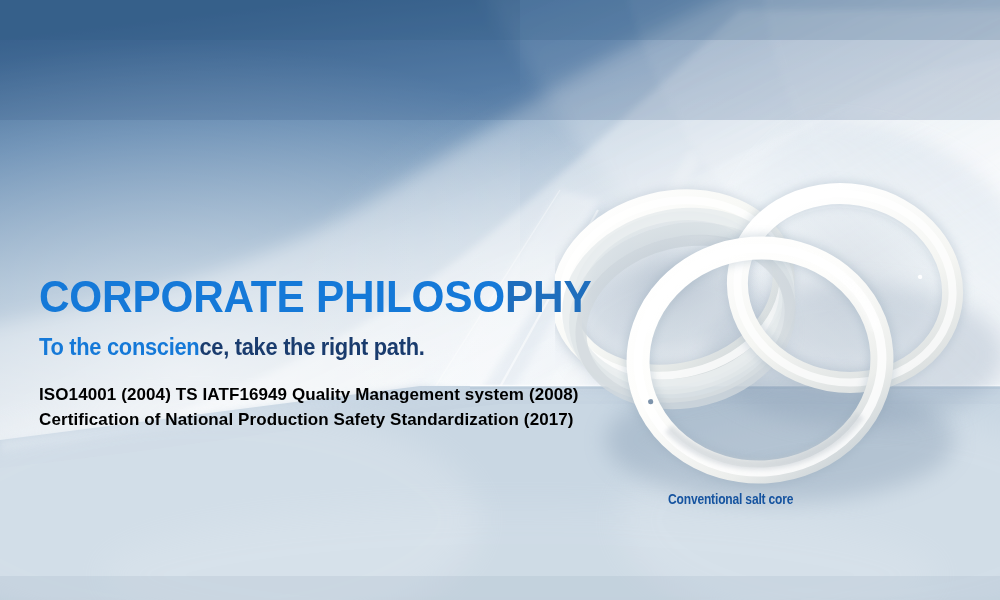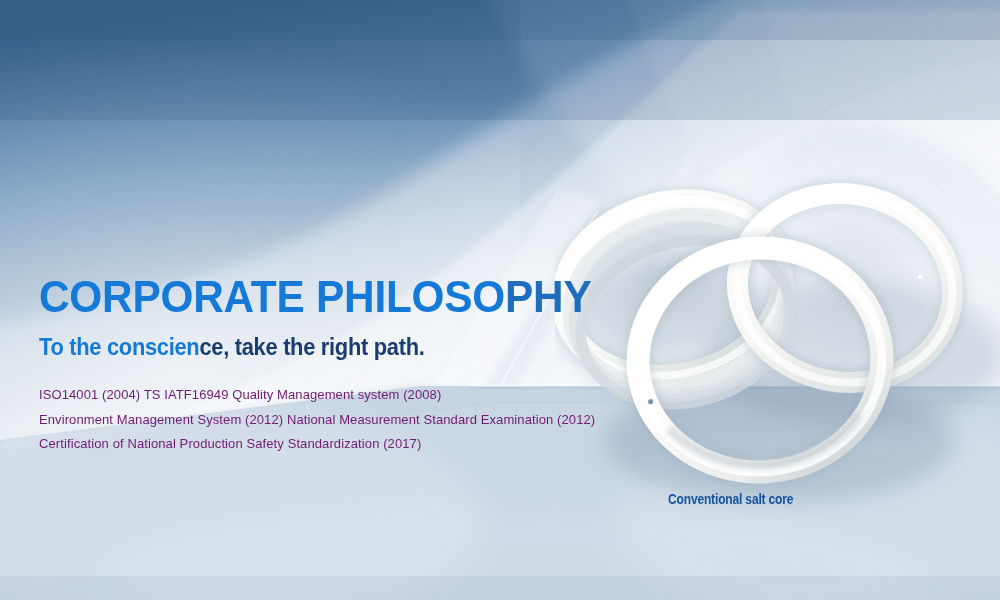--- a/index.html
+++ b/index.html
@@ -79,25 +79,26 @@
     color: #1579d8;
   }
 
   .cert-list {
     margin: 22px 0 0 0;
     padding: 0;
     list-style: none;
   }
   .cert-list li {
     font-family: "Liberation Sans", sans-serif;
-    font-size: 13px;
+    font-size: 17px;
     line-height: 24.5px;
-    color: #701a75;
+    color: #000000;
     letter-spacing: 0.1px;
     white-space: nowrap;
+    font-weight: bold;
   }
 
   
   .caption {
     position: absolute;
     left: 668px;
     top: 491px;
     font-family: "Liberation Sans", sans-serif;
     font-size: 14px;
     font-weight: 700;
@@ -316,20 +317,19 @@
     </g>
   </svg>
 
   <div class="text-block">
     <h1 class="headline"><span class="a">CORPORATE PHILOSO</span><span class="dim">PHY</span></h1>
 
     <p class="subhead"><span class="bright">To the conscien</span><span>ce, take the right path.</span></p>
 
     <ul class="cert-list">
       <li>ISO14001 (2004)  TS IATF16949 Quality Management system (2008)</li>
-      <li>Environment Management System (2012)    National Measurement Standard Examination (2012)</li>
       <li>Certification of National Production Safety Standardization (2017)</li>
     </ul>
   </div>
 
   <div class="caption">Conventional salt core</div>
 
 </div>
 
 </body></html>

